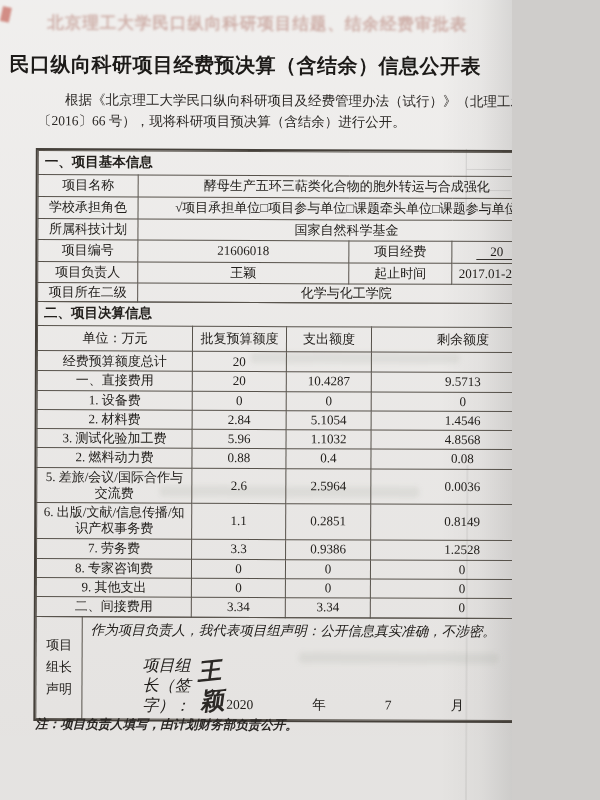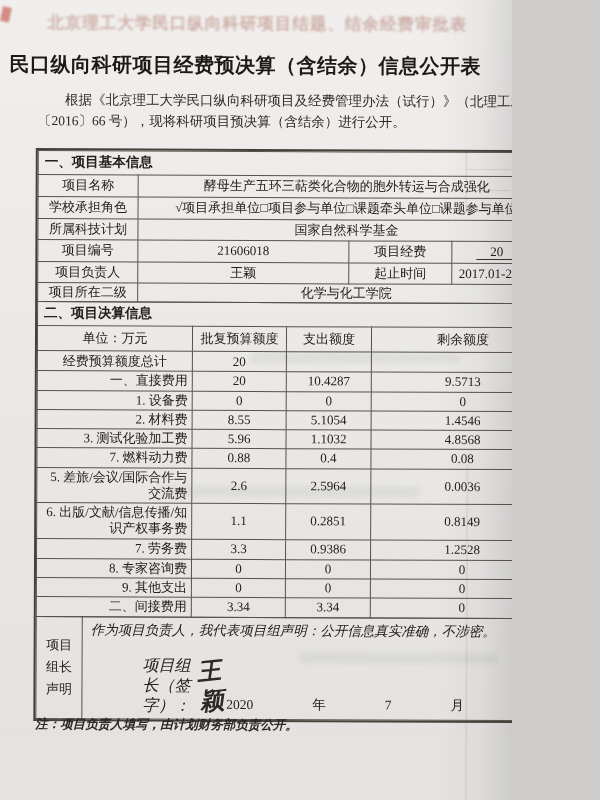--- a/index.html
+++ b/index.html
@@ -35,21 +35,21 @@
   
   .tablewrap{position:absolute;top:149px;left:35px;width:518px;border:2px solid #45403a;}
   table{border-collapse:collapse;table-layout:fixed;width:100%;}
   td{border:1px solid #57524b;padding:1px 4px;font-size:13px;line-height:1.25;
      overflow:hidden;background:transparent;color:#23201d;vertical-align:middle;}
   table{margin-top:0;}
   table + table{margin-top:-1px;}
   .sec-head td{font-family:"Liberation Sans","DejaVu Sans",sans-serif;font-weight:700;
      font-size:13.5px;text-align:left;padding-left:6px;height:21px;}
   .c{text-align:center;}
-  .l{text-align:right;margin-top:31px;}
+  .l{text-align:center;margin-top:31px;}
   .h24{height:22px;} .h23{height:21px;} .h21{height:19px;} .h27{height:25px;}
   .h20{height:18px;} .h22{height:20px;} .h32{height:32px;} .h34{height:34px;}
   .colhead td{text-align:center;font-size:13px;}
   .num{text-align:center;font-family:"Liberation Serif",serif;}
   .score{border-bottom:1px solid #33302c;padding:0 14px;}
   
   .side-label{text-align:center;font-size:13px;line-height:1.7;}
   .decl-cell{height:76px;vertical-align:top;padding:3px 8px;}
   .decl-statement{font-size:13.5px;font-style:italic;margin-top:2px;}
   .sign-row{display:flex;align-items:flex-end;margin-top:16px;}
@@ -155,32 +155,32 @@
           <td class="num">9.5713</td>
         </tr>
         <tr class="h20">
           <td class="l">1. 设备费</td>
           <td class="num">0</td>
           <td class="num">0</td>
           <td class="num">0</td>
         </tr>
         <tr class="h20">
           <td class="l">2. 材料费</td>
-          <td class="num">8.55</td>
+          <td class="num">2.84</td>
           <td class="num">5.1054</td>
           <td class="num">1.4546</td>
         </tr>
         <tr class="h20">
           <td class="l">3. 测试化验加工费</td>
           <td class="num">5.96</td>
           <td class="num">1.1032</td>
           <td class="num">4.8568</td>
         </tr>
         <tr class="h20">
-          <td class="l">7. 燃料动力费</td>
+          <td class="l">2. 燃料动力费</td>
           <td class="num">0.88</td>
           <td class="num">0.4</td>
           <td class="num">0.08</td>
         </tr>
         <tr class="h32">
           <td class="l">5. 差旅/会议/国际合作与交流费</td>
           <td class="num">2.6</td>
           <td class="num">2.5964</td>
           <td class="num">0.0036</td>
         </tr>

